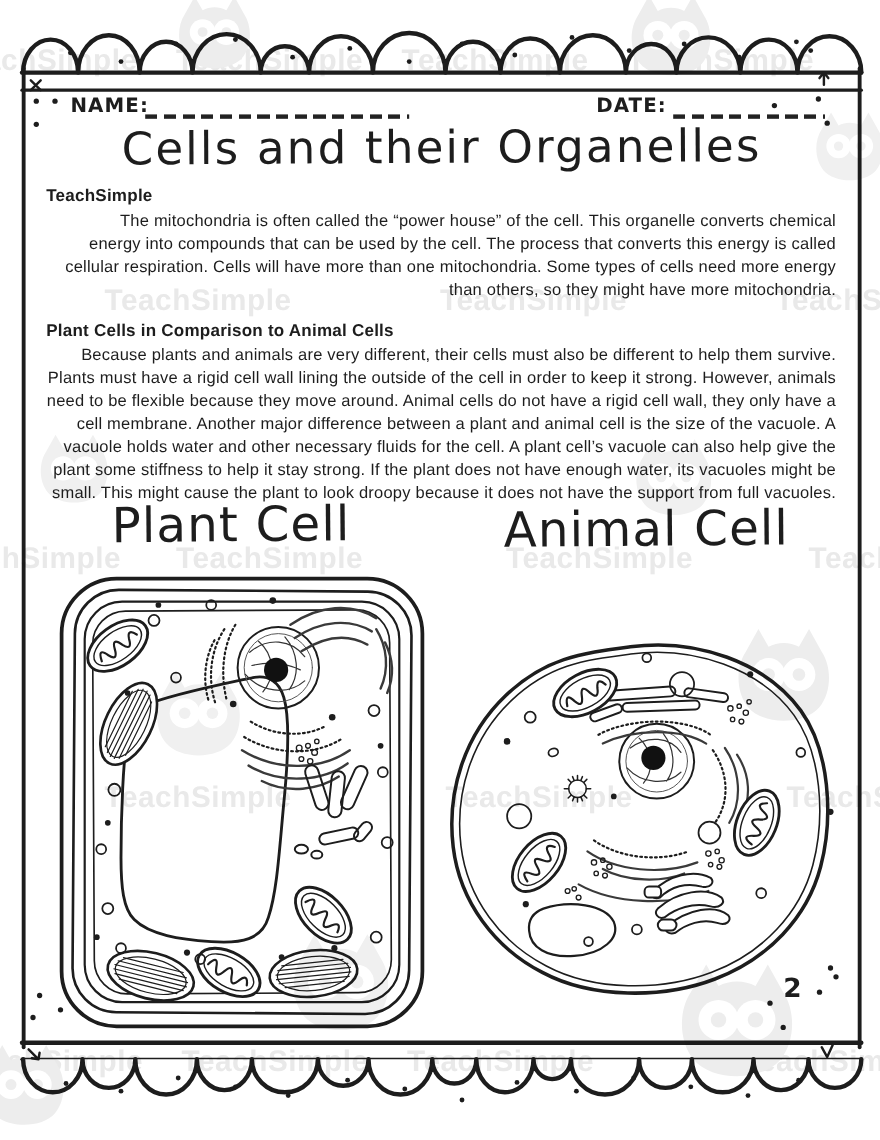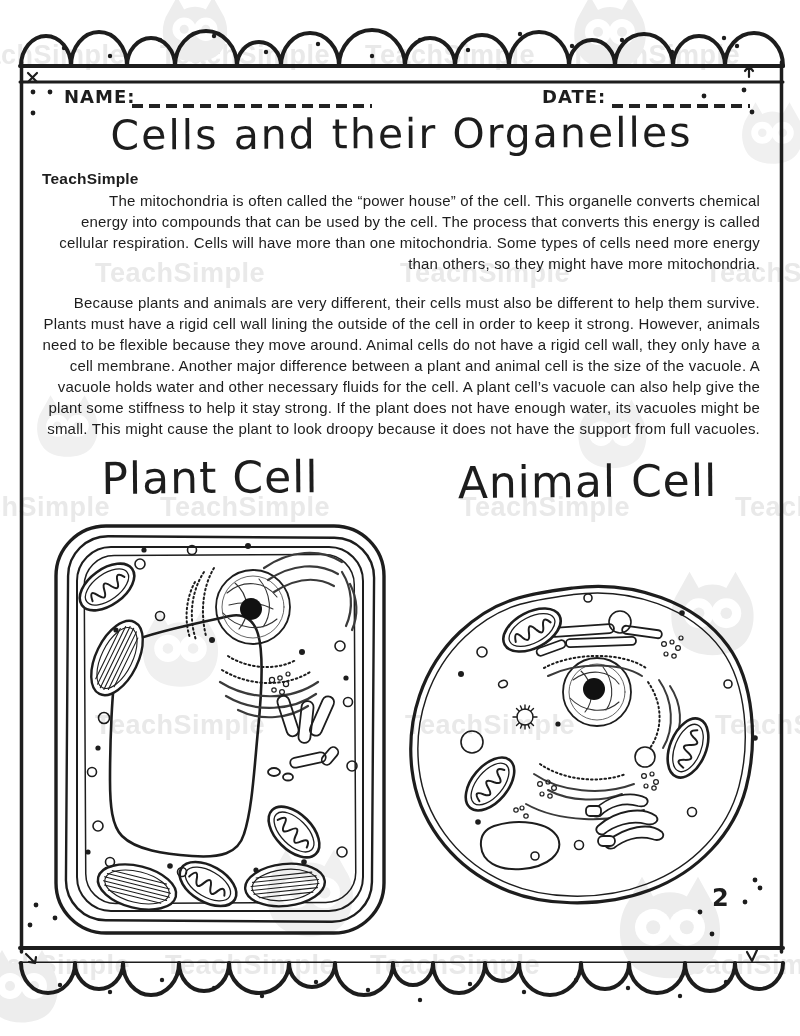--- a/index.html
+++ b/index.html
@@ -113,20 +113,21 @@
     <div class="dash" style="left:92px;top:18px;width:240px;"></div>
     <span class="nd-label" style="left:502px;top:0;">DATE:</span>
     <div class="dash" style="left:572px;top:18px;width:138px;"></div>
   </div>
 
   <div class="title">Cells and their Organelles</div>
 
   <div class="content">
     <h3>TeachSimple</h3>
     <p>The mitochondria is often called the “power house” of the cell. This organelle converts chemical energy into compounds that can be used by the cell. The process that converts this energy is called cellular respiration. Cells will have more than one mitochondria. Some types of cells need more energy than others, so they might have more mitochondria.</p>
+    <h3>Plant Cells in Comparison to Animal Cells</h3>
     <p>Because plants and animals are very different, their cells must also be different to help them survive. Plants must have a rigid cell wall lining the outside of the cell in order to keep it strong. However, animals need to be flexible because they move around. Animal cells do not have a rigid cell wall, they only have a cell membrane. Another major difference between a plant and animal cell is the size of the vacuole. A vacuole holds water and other necessary fluids for the cell. A plant cell’s vacuole can also help give the plant some stiffness to help it stay strong. If the plant does not have enough water, its vacuoles might be small. This might cause the plant to look droopy because it does not have the support from full vacuoles.</p>
   </div>
 
   <div class="cell-label plant">Plant Cell</div>
   <div class="cell-label animal">Animal Cell</div>
 
   <svg class="diagram" style="left:52px;top:520px;" width="336" height="420" viewBox="0 0 336 420">
     <defs>
       <g id="pm">
         <ellipse rx="31" ry="18" fill="#fff" stroke-width="2.6"></ellipse>

